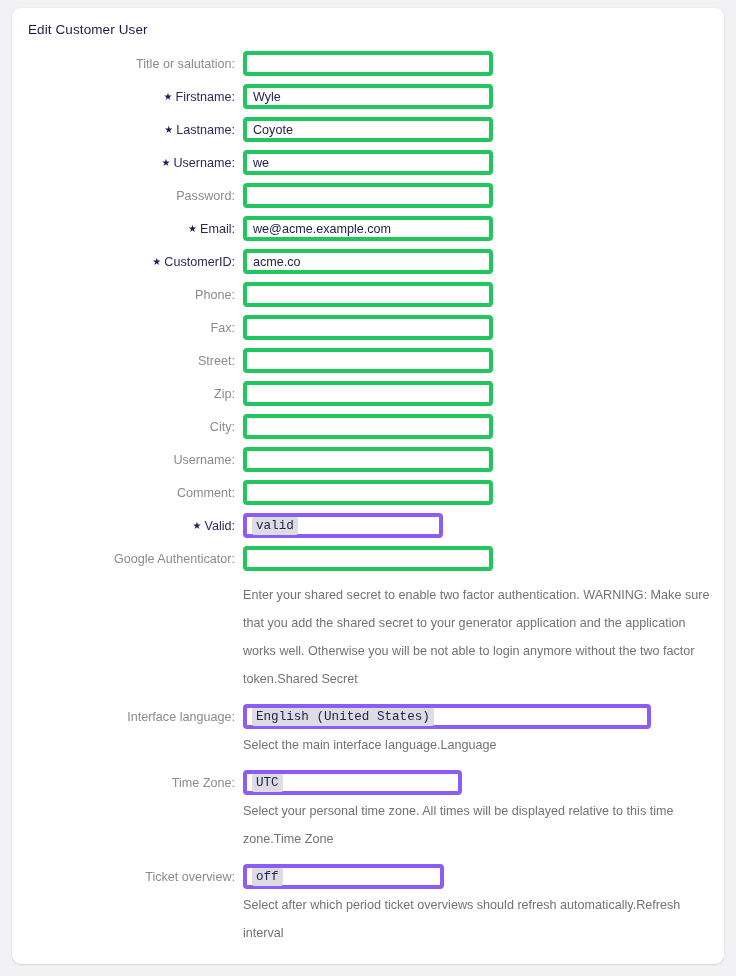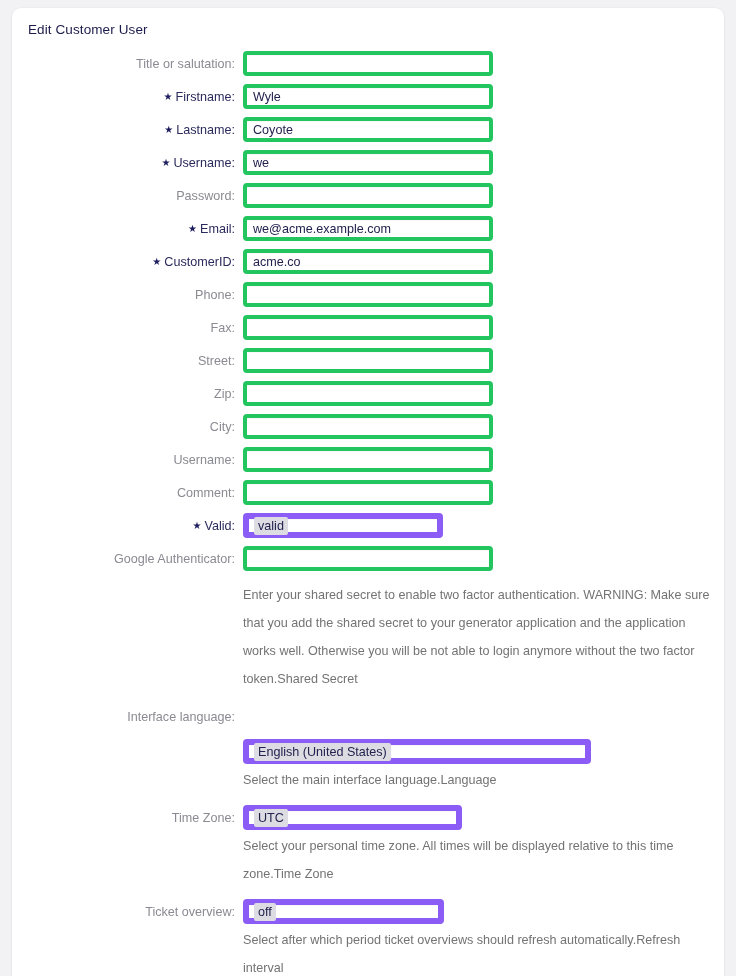--- a/index.html
+++ b/index.html
@@ -73,37 +73,38 @@
     color: #22224f;
     padding: 0 6px;
     outline: none;
     box-shadow: inset 0 1px 1px rgba(0,0,0,0.03);
   }
   .txt.w-std { width: 250px; }
   .sel {
     display: inline-flex;
     align-items: center;
     height: 25px;
-    border: 6px solid #8b5cf6;
+    border: 4px solid #8b5cf6;
     border-radius: 4px;
     background: #fff;
     padding: 0 5px;
     box-shadow: inset 0 1px 1px rgba(0,0,0,0.03);
     cursor: pointer;
+    font-family: Liberation Mono, monospace;
   }
   .sel .selval {
     font-size: 12.6px;
     color: #22224f;
     background: #dcdce2;
     padding: 1px 4px;
     border-radius: 2px;
     line-height: 16px;
   }
   .sel.w-valid { width: 200px; }
-  .sel.w-lang  { width: 348px; margin-top: 35px; }
+  .sel.w-lang  { width: 408px; }
   .sel.w-tz    { width: 219px; }
   .sel.w-tov   { width: 201px; }
   .help {
     font-size: 12.6px;
     color: #737373;
     line-height: 28px;
     max-width: 478px;
     margin-top: 2px;
     margin-bottom: 4px;
   }

